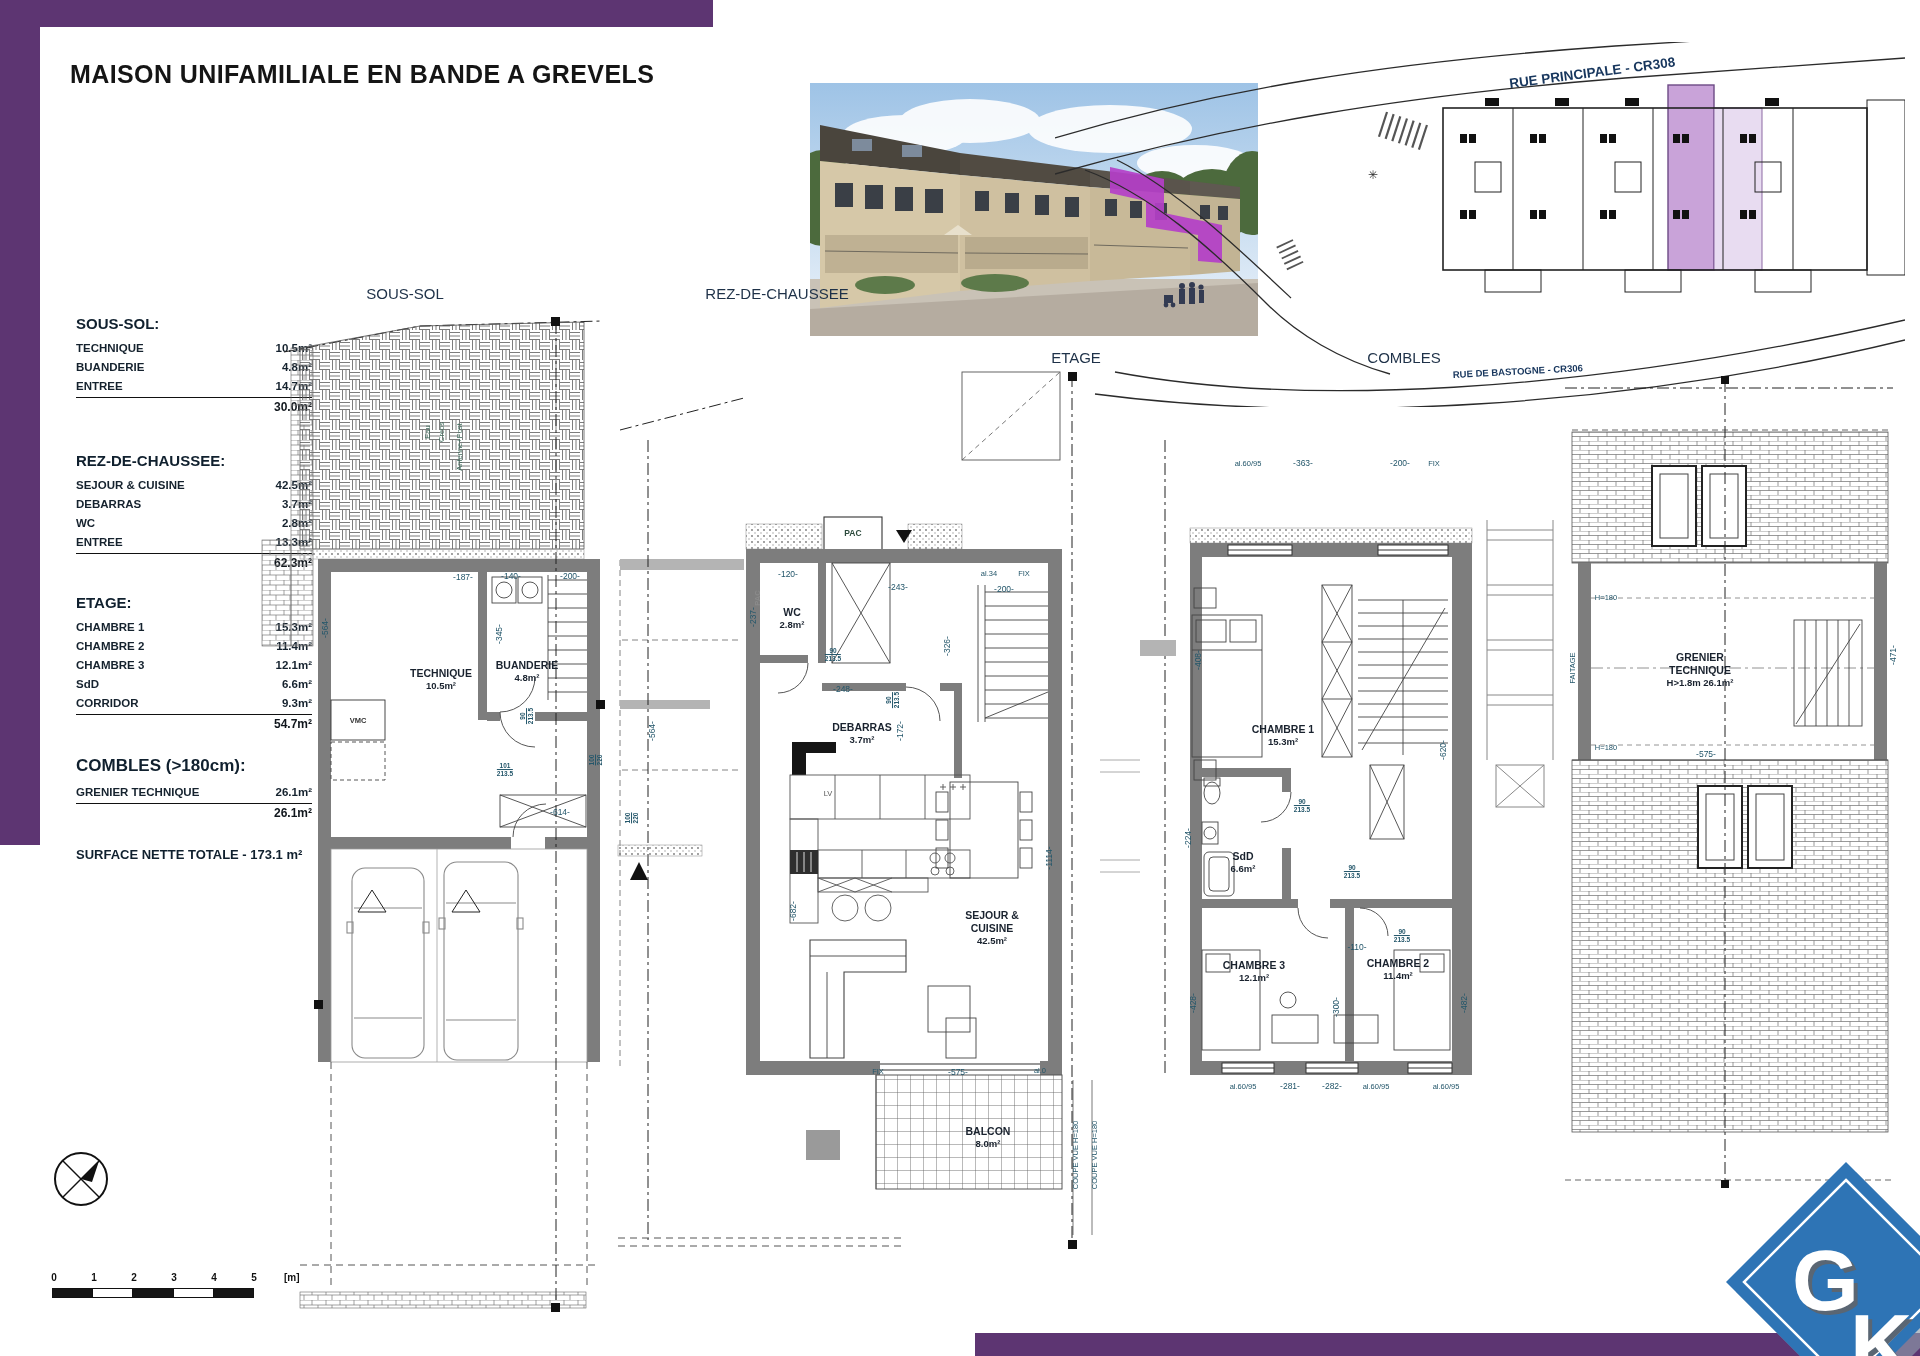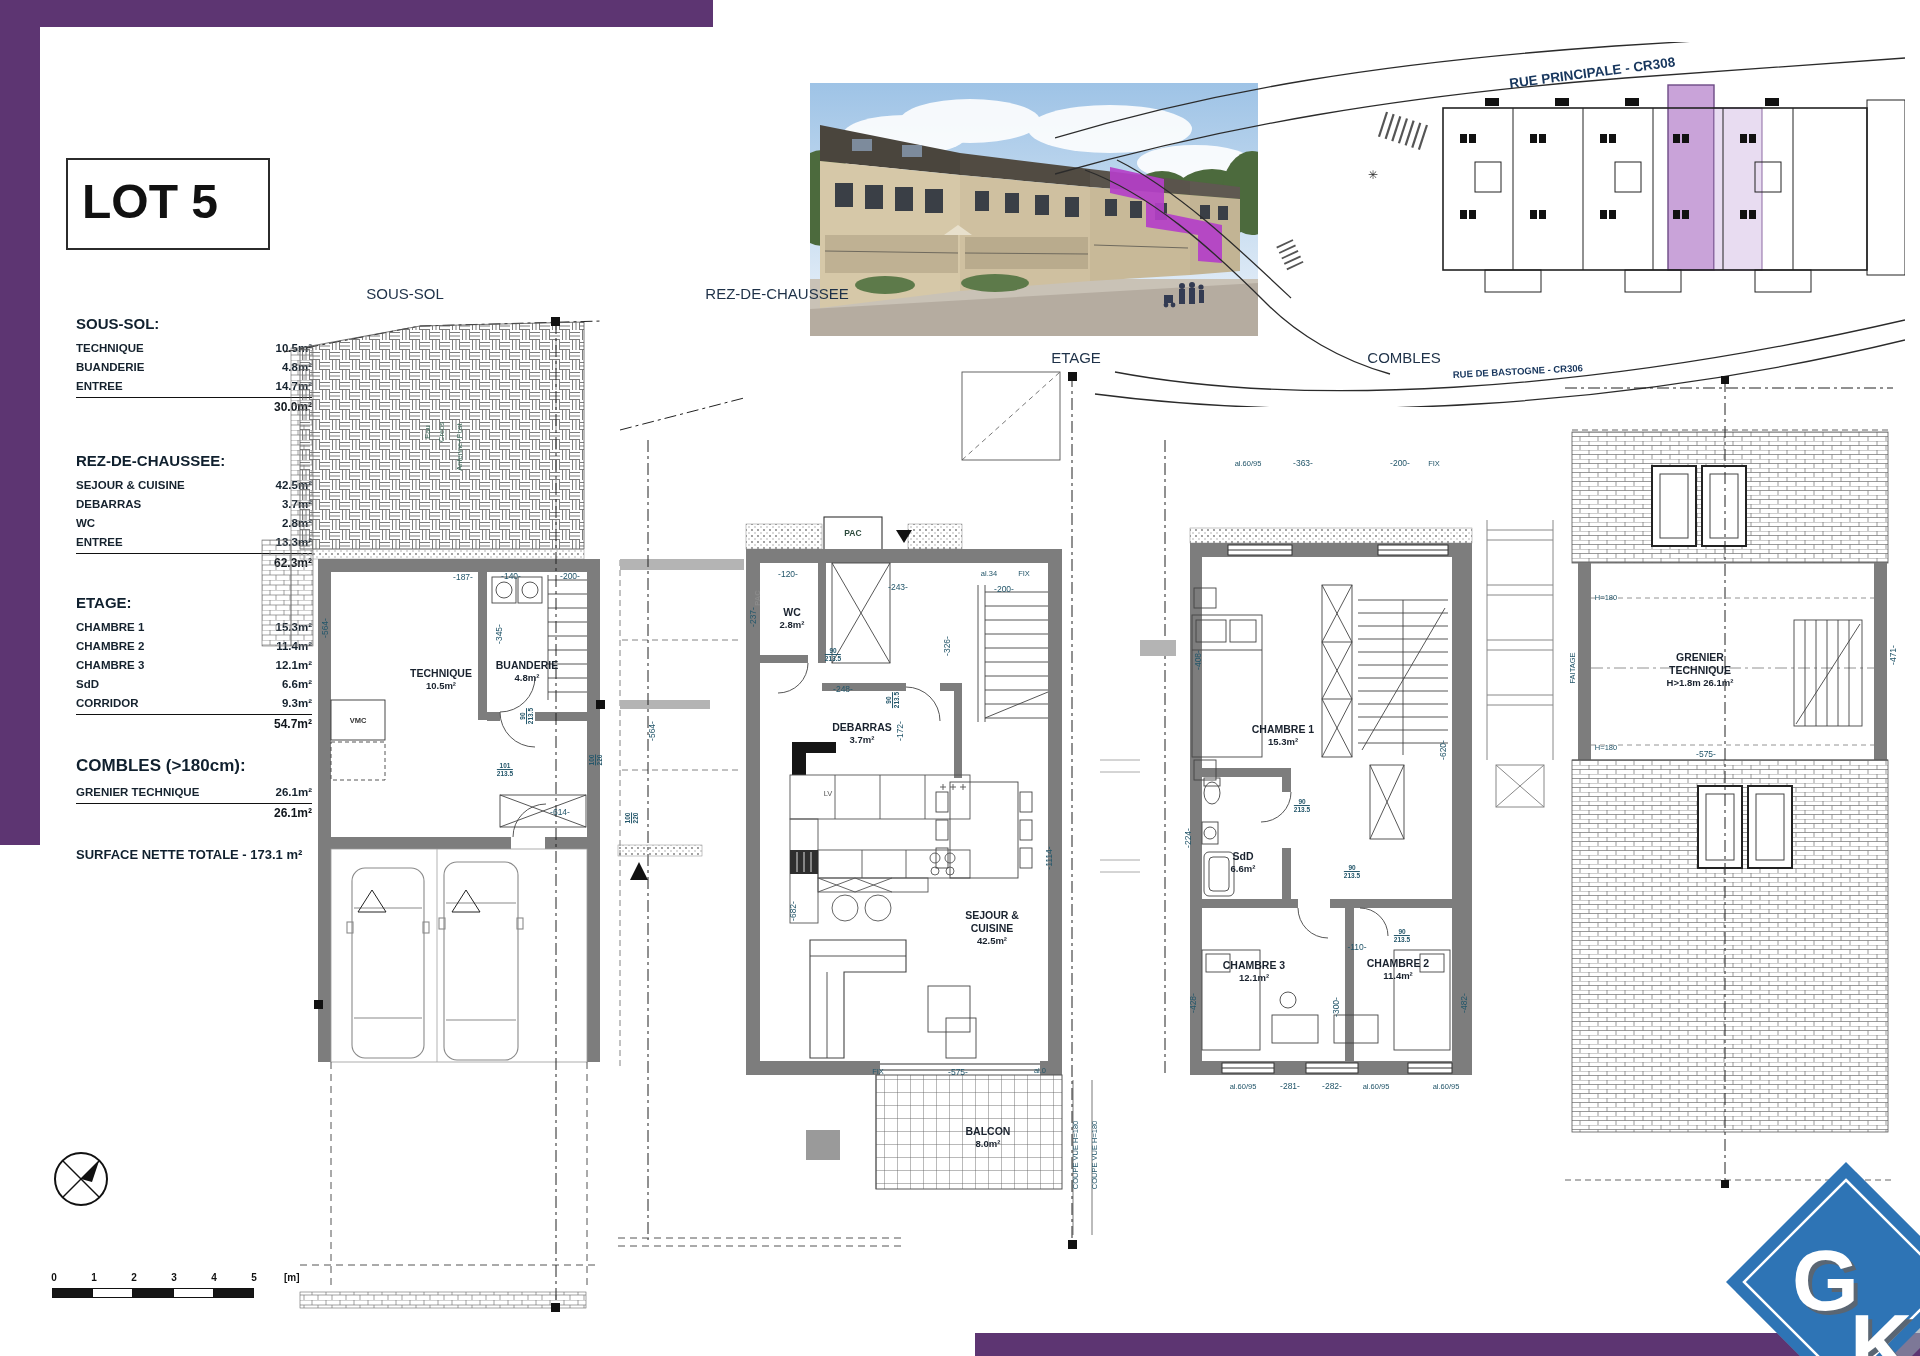--- a/index.html
+++ b/index.html
@@ -50,21 +50,21 @@
 </style>
 </head>
 <body>
 
 <div id="canvas">
 
   <div class="bar-top"></div>
   <div class="bar-left"></div>
   <div class="bar-bottom"></div>
 
-  <div class="lot-box">LOT 5</div>
+  <div class="title">MAISON UNIFAMILIALE EN BANDE A GREVELS</div>
 
   <div class="summary">
     <div class="sec" style="top:315px">
       <div class="sec-title">SOUS-SOL:</div>
       <div class="srow">
           <span>TECHNIQUE</span>
           <span>10.5m²</span>
         </div>
       <div class="srow">
           <span>BUANDERIE</span>

